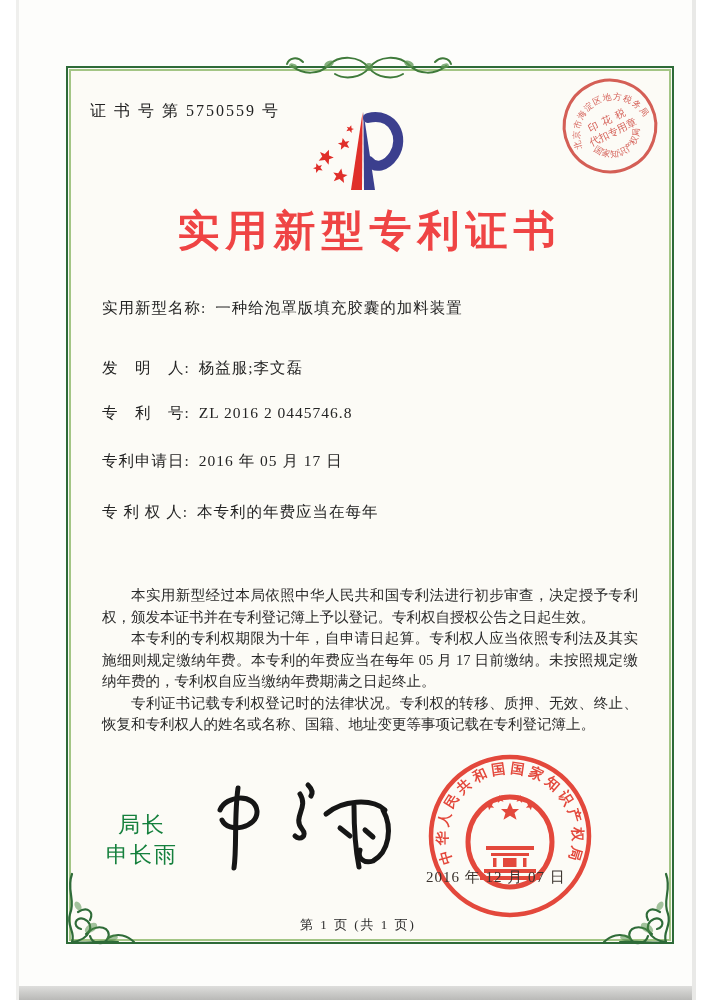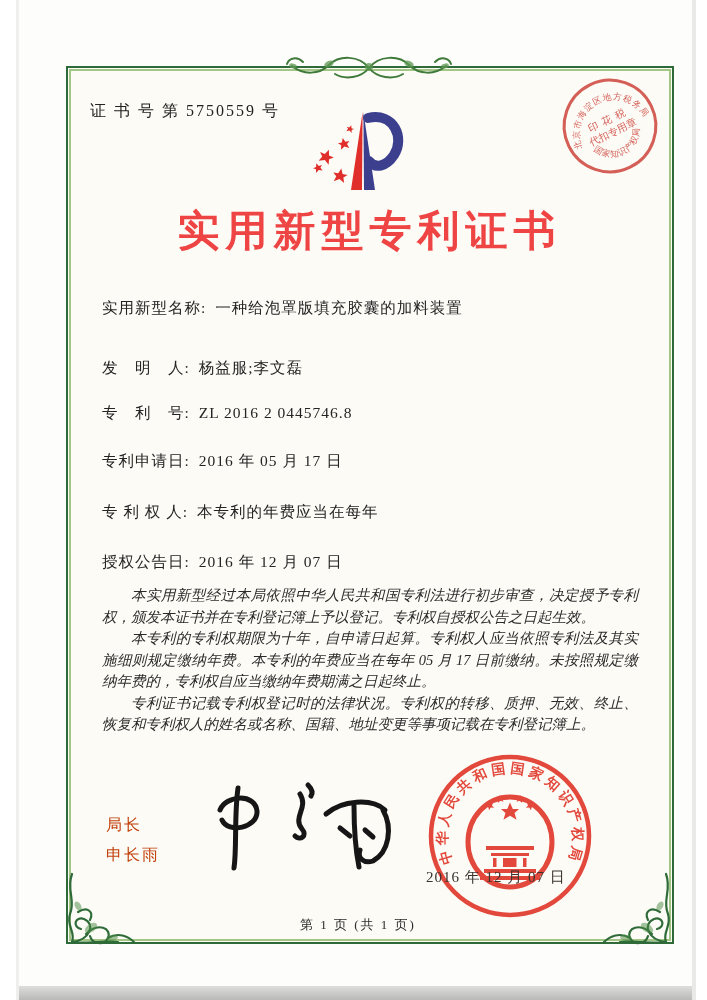--- a/index.html
+++ b/index.html
@@ -21,23 +21,23 @@
         repeating-linear-gradient(177deg, rgba(104,158,86,.20) 0 1px, rgba(0,0,0,0) 1px 4px),
         repeating-linear-gradient(184deg, rgba(104,158,86,.14) 0 1px, rgba(0,0,0,0) 1px 5px);}
   .cert-no{position:absolute;left:74px;top:101px;font-size:16px;letter-spacing:2px;color:#222;}
   .logo{position:absolute;left:272px;top:98px;width:150px;height:100px;}
   .title{position:absolute;left:0;width:707px;top:203px;text-align:center;
       font-size:42px;font-weight:bold;letter-spacing:6px;color:#ef4444;}
   .row{position:absolute;left:86px;font-size:15.5px;letter-spacing:1px;color:#242424;white-space:nowrap;}
   .row .val{margin-left:9px;}
   .r0{top:298px}.r1{top:358px}.r2{top:403px}.r3{top:451px}.r4{top:502px}.r5{top:552px}
   .paras{position:absolute;left:86px;top:585px;width:536px;font-size:14.5px;line-height:21.5px;
-      font-style:italic;color:#2a2a2a;text-align:justify;}
+      color:#2a2a2a;text-align:justify;}
   .paras p{margin:0;text-indent:2em;}
-  .sig-block{position:absolute;left:90px;top:810px;font-size:16px;letter-spacing:2px;color:#c2410c;line-height:30px;z-index:3;}
+  .sig-block{position:absolute;left:90px;top:810px;font-size:22px;letter-spacing:2px;color:#15803d;line-height:30px;z-index:3;text-align:center;}
   .sig-script{position:absolute;left:188px;top:772px;width:195px;height:108px;z-index:3;}
   .tax-stamp{position:absolute;left:538px;top:70px;width:112px;height:112px;
       transform:rotate(-26deg);opacity:.88;z-index:3;}
   .cnipa-seal{position:absolute;left:408px;top:750px;width:172px;height:172px;opacity:.93;z-index:3;}
   .seal-date{position:absolute;left:410px;top:868px;font-size:15px;letter-spacing:1px;
       color:#3a332e;z-index:4;white-space:nowrap;}
   .footer{position:absolute;left:38px;width:608px;top:916px;text-align:center;
       font-size:13px;letter-spacing:2px;color:#2c2c2c;z-index:3;}
   .ornament-top{position:absolute;left:263px;top:52px;width:180px;height:32px;z-index:2;}
   .corner{position:absolute;width:74px;height:74px;z-index:2;}
@@ -131,23 +131,20 @@
     <span class="lbl">实用新型名称:</span><span class="val">一种给泡罩版填充胶囊的加料装置</span>
   </div>
   <div class="row r2">
     <span class="lbl">专　利　号:</span><span class="val">ZL 2016 2 0445746.8</span>
   </div>
   <div class="row r3">
     <span class="lbl">专利申请日:</span><span class="val">2016 年 05 月 17 日</span>
   </div>
   <div class="row r4">
     <span class="lbl">专 利 权 人:</span><span class="val">本专利的年费应当在每年</span>
-  </div>
-  <div class="row r5">
-    <span class="lbl">授权公告日:</span><span class="val">2016 年 12 月 07 日</span>
   </div>
 
   <div class="paras">
     <p>本实用新型经过本局依照中华人民共和国专利法进行初步审查，决定授予专利权，颁发本证书并在专利登记簿上予以登记。专利权自授权公告之日起生效。</p>
     <p>本专利的专利权期限为十年，自申请日起算。专利权人应当依照专利法及其实施细则规定缴纳年费。本专利的年费应当在每年 05 月 17 日前缴纳。未按照规定缴纳年费的，专利权自应当缴纳年费期满之日起终止。</p>
     <p>专利证书记载专利权登记时的法律状况。专利权的转移、质押、无效、终止、恢复和专利权人的姓名或名称、国籍、地址变更等事项记载在专利登记簿上。</p>
   </div>
 
   <svg class="tax-stamp" viewBox="0 0 110 110">
     <defs>

